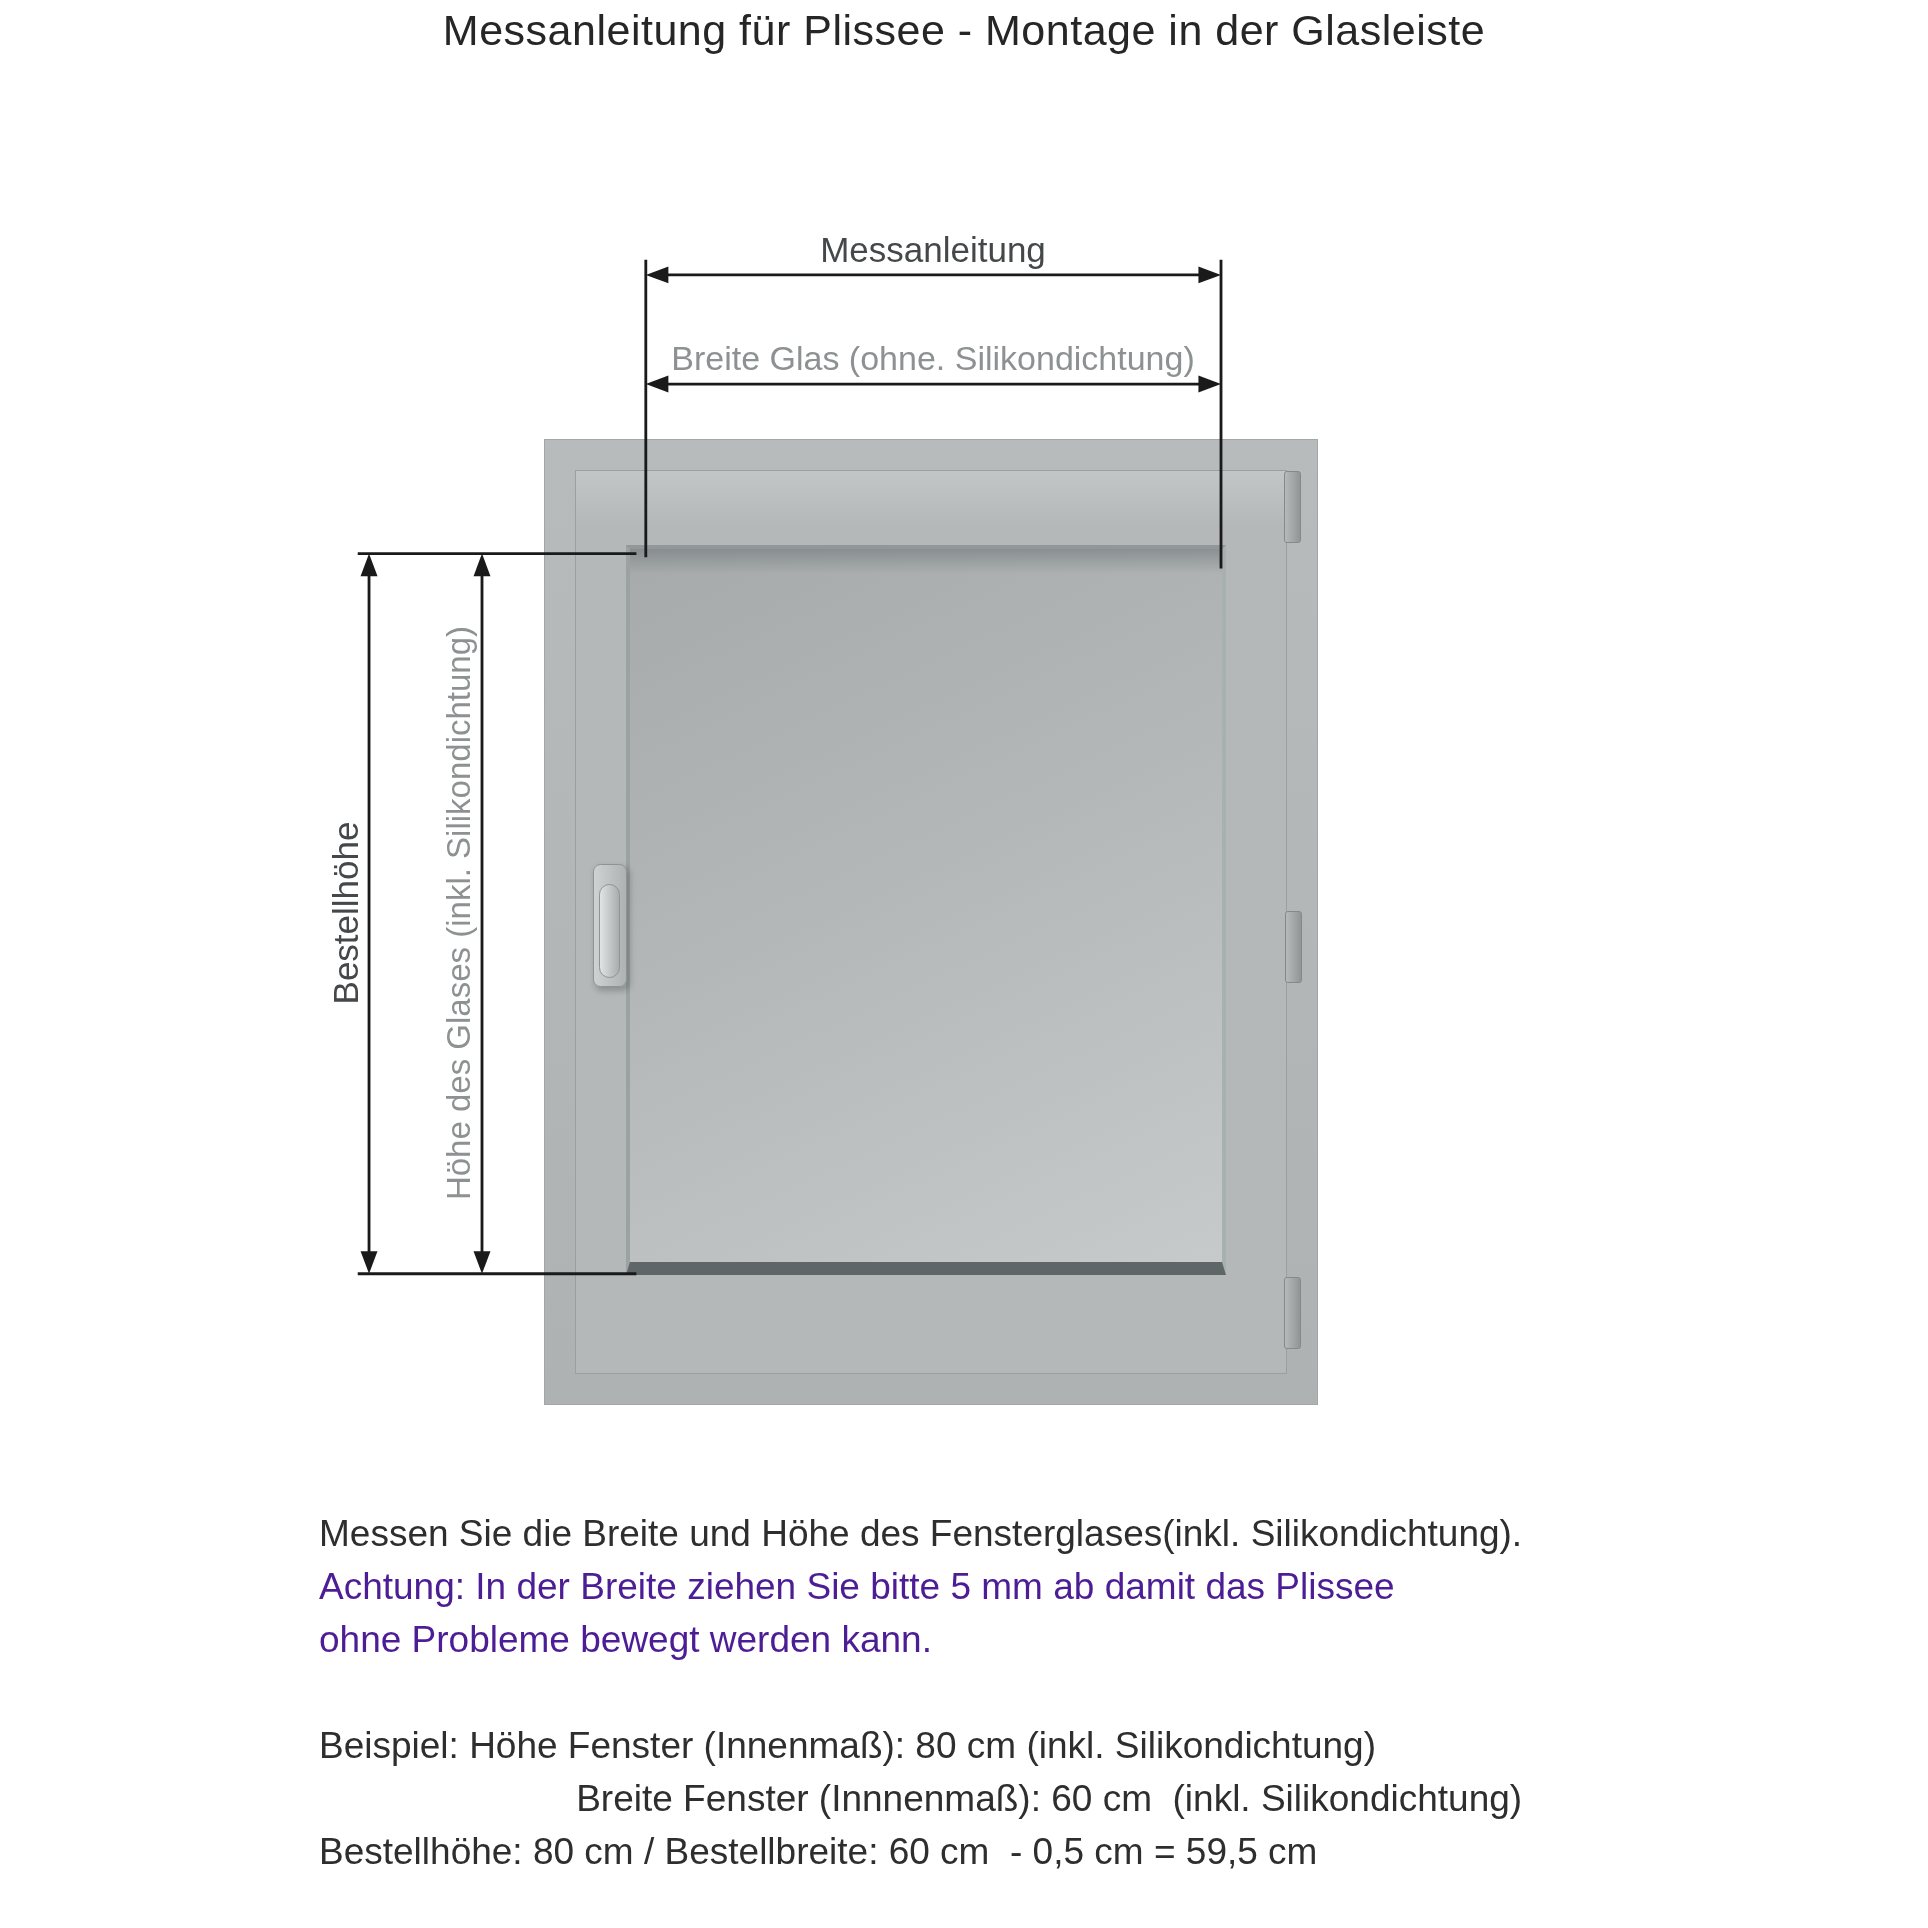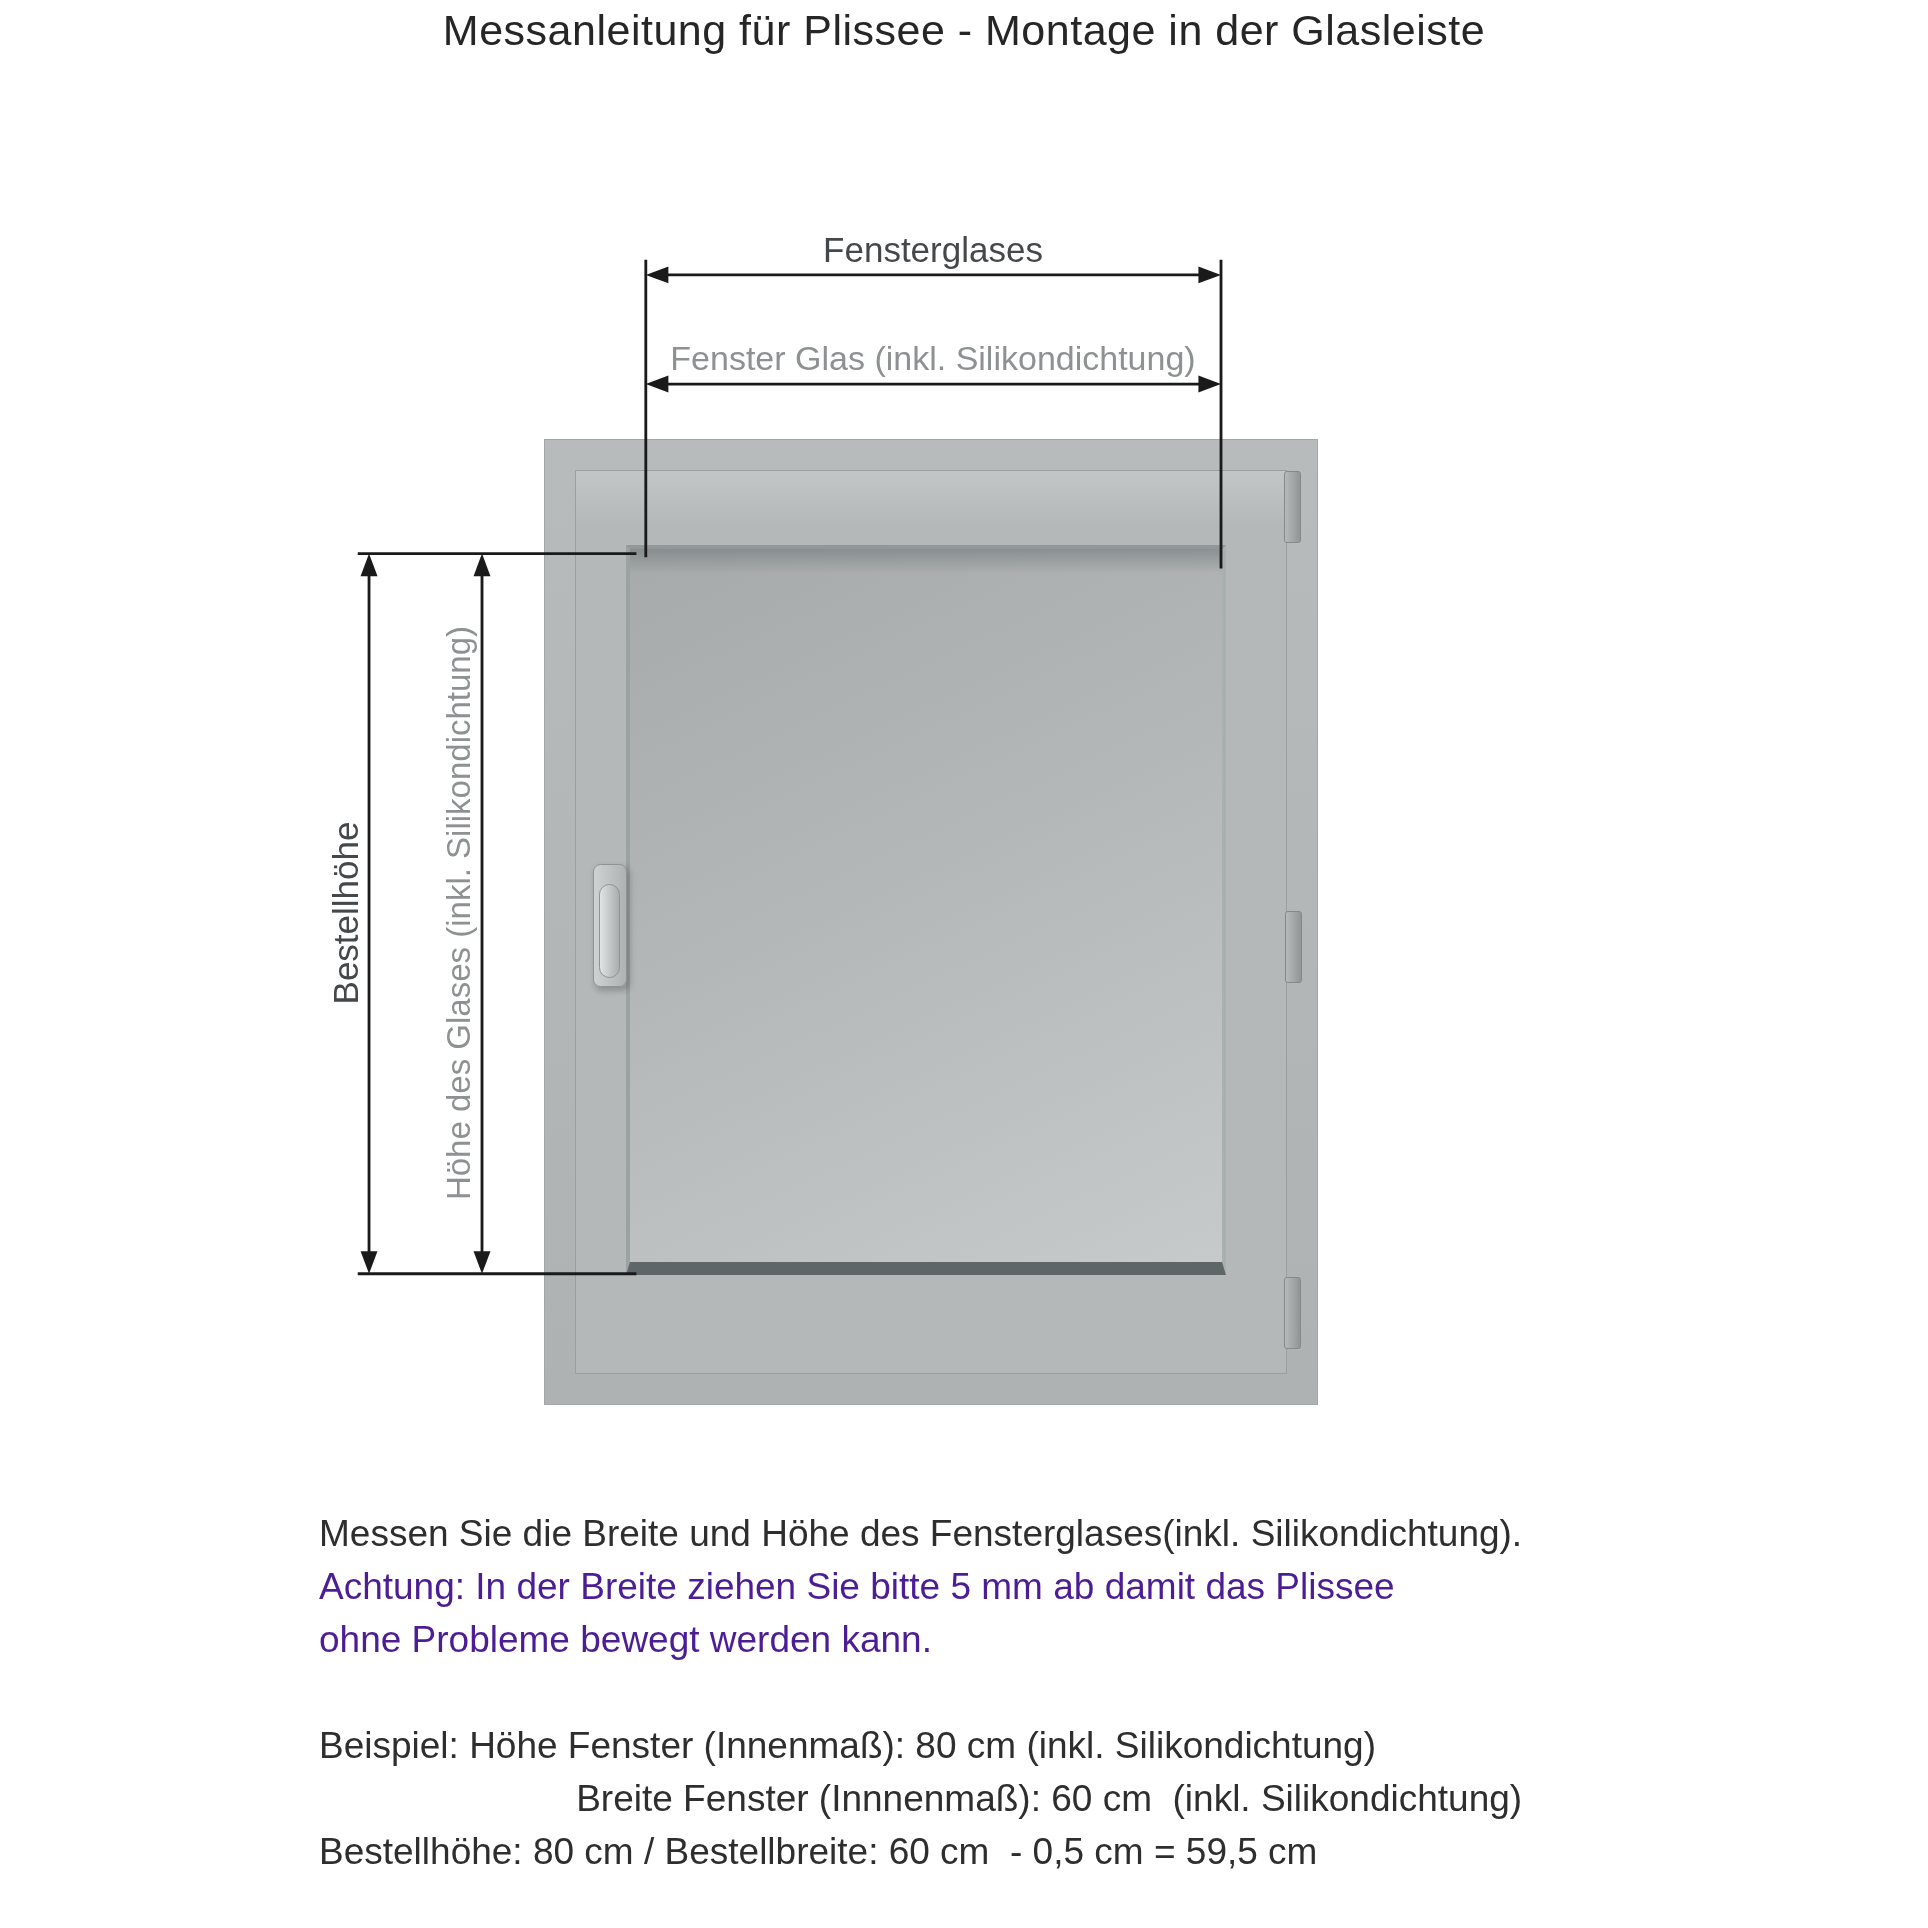--- a/index.html
+++ b/index.html
@@ -171,22 +171,22 @@
 
     <line x1="392" y1="610" x2="392" y2="1331"></line>
     <polygon points="392,588 383,612 401,612"></polygon>
     <polygon points="392,1353 383,1329 401,1329"></polygon>
 
     <line x1="512" y1="610" x2="512" y2="1331"></line>
     <polygon points="512,588 503,612 521,612"></polygon>
     <polygon points="512,1353 503,1329 521,1329"></polygon>
   </svg>
 
-  <div class="hlabel label-dark" style="left:933px; top:250px;">Fensterglases</div>
-  <div class="hlabel label-muted" style="left:933px; top:358px;">Fenster Glas (inkl. Silikondichtung)</div>
+  <div class="hlabel label-dark" style="left:933px; top:250px;">Messanleitung</div>
+  <div class="hlabel label-muted" style="left:933px; top:358px;">Breite Glas (ohne. Silikondichtung)</div>
   <div class="vlabel label-dark" style="left:346px; top:913px;">Bestellhöhe</div>
   <div class="vlabel label-muted" style="left:459px; top:913px; font-size:33px;">Höhe des Glases (inkl. Silikondichtung)</div>
 
   <div class="instructions">
     <div class="text-line">Messen Sie die Breite und Höhe des Fensterglases(inkl. Silikondichtung).</div>
     <div class="text-line warning">Achtung: In der Breite ziehen Sie bitte 5 mm ab damit das Plissee</div>
     <div class="text-line warning">ohne Probleme bewegt werden kann.</div>
     <div class="spacer"></div>
     <div class="text-line">Beispiel: Höhe Fenster (Innenmaß): 80 cm (inkl. Silikondichtung)</div>
     <div class="text-line indent">Breite Fenster (Innnenmaß): 60 cm  (inkl. Silikondichtung)</div>

